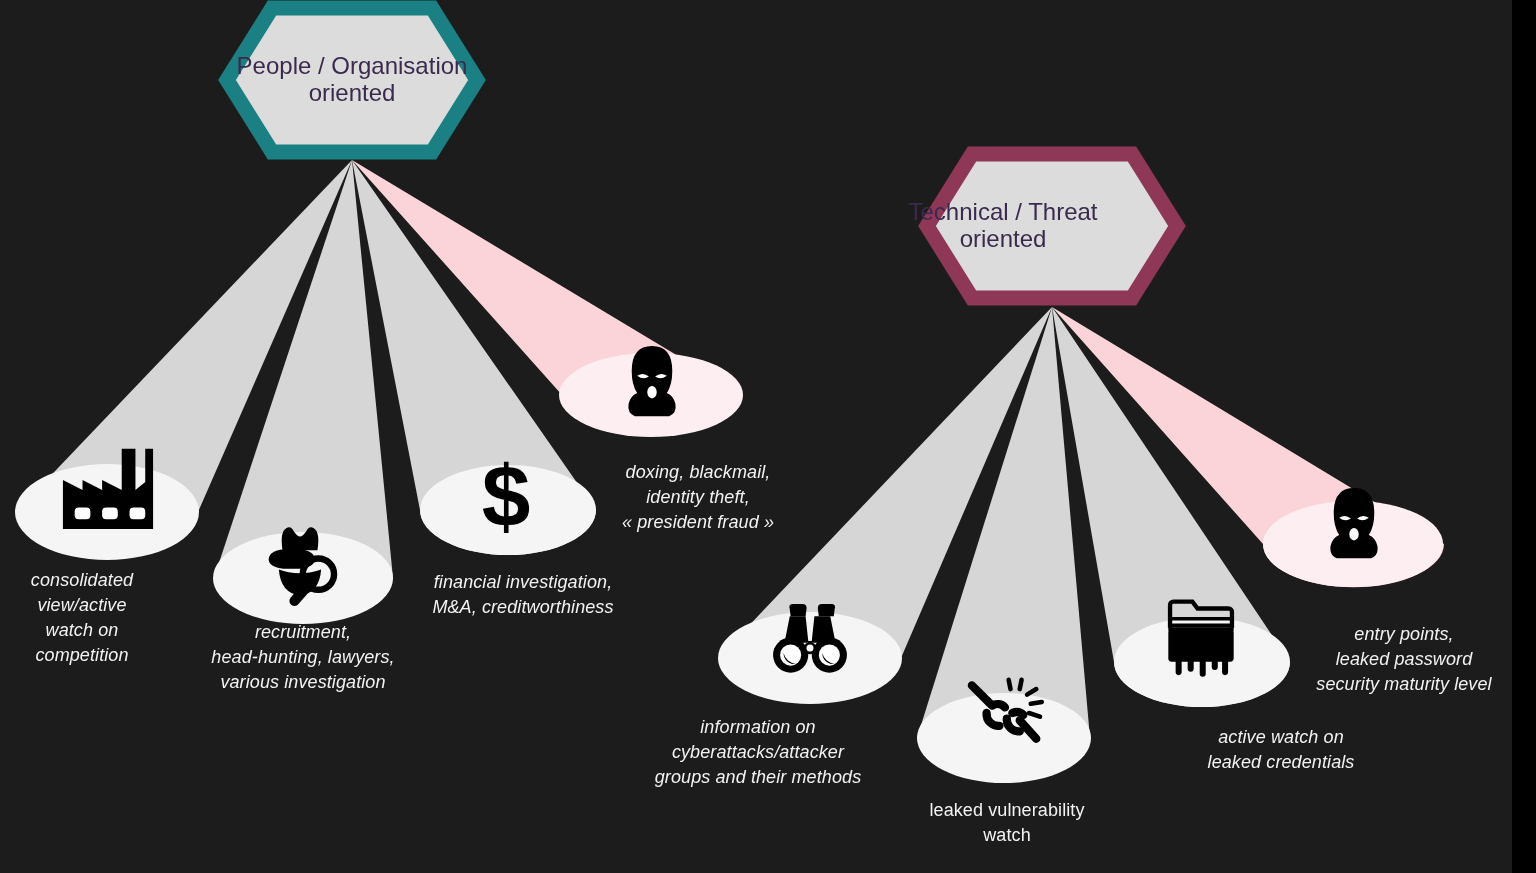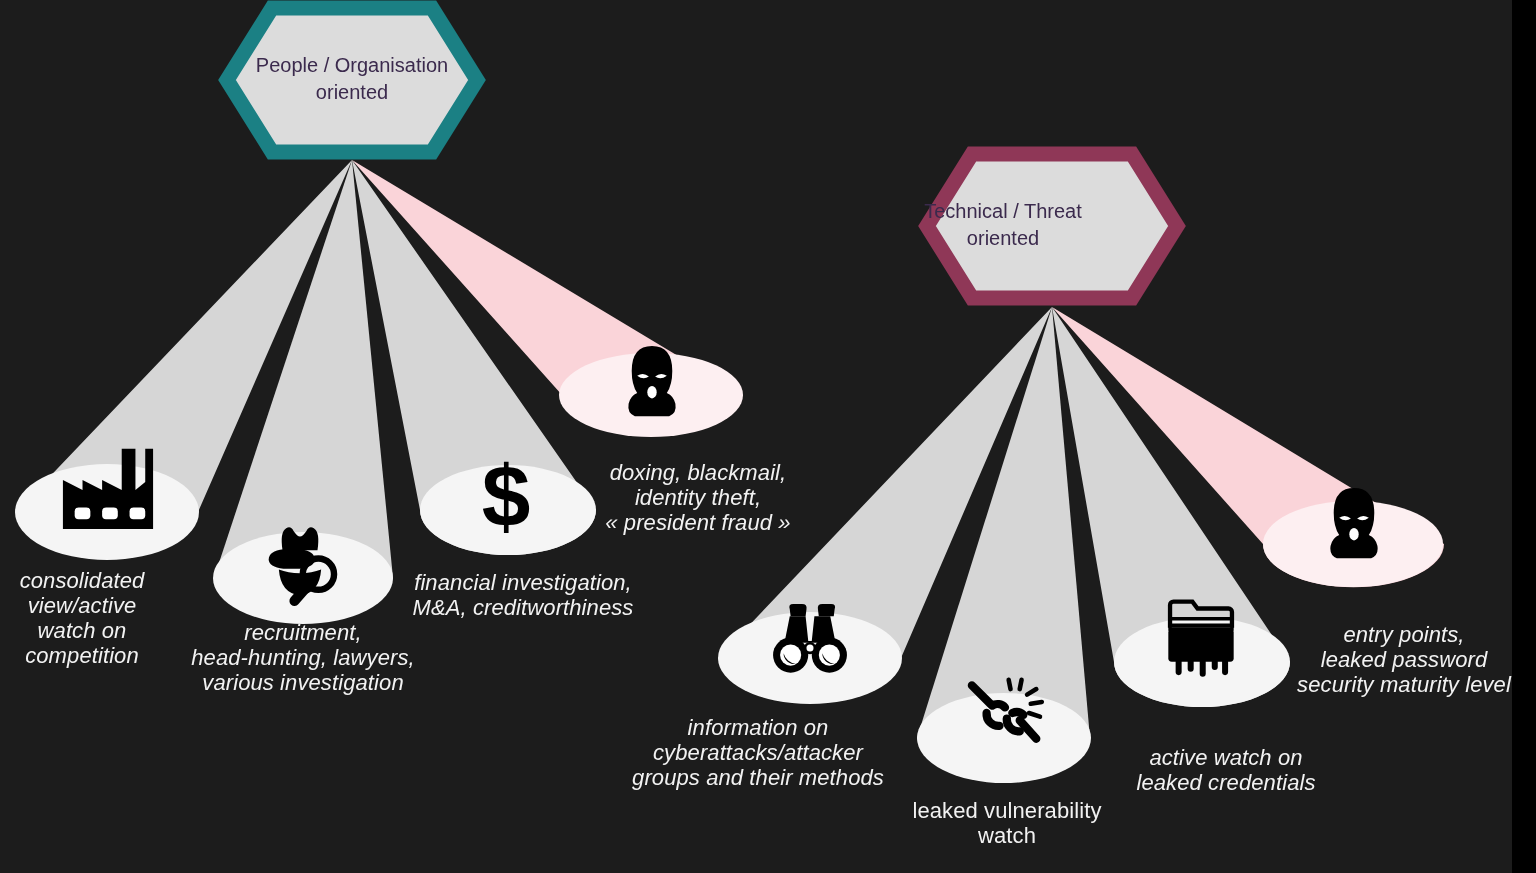--- a/index.html
+++ b/index.html
@@ -1,24 +1,24 @@
 <!DOCTYPE html>
 <html><head>
 <meta charset="utf-8">
 <style>
   html,body{margin:0;padding:0;background:#000;}
   body{width:1536px;height:873px;overflow:hidden;
        font-family:"Liberation Sans",sans-serif;}
   #stage{position:relative;width:1536px;height:873px;background:#1c1c1c;}
   #letterbox-right{position:absolute;left:1512px;top:0;width:24px;height:873px;background:#000;}
   #scene{position:absolute;left:0;top:0;width:1536px;height:873px;}
-  .cap{position:absolute;color:#f2f2f2;font-style:italic;font-size:22px;
+  .cap{position:absolute;color:#f2f2f2;font-style:italic;font-size:18px;
        line-height:25px;text-align:center;white-space:pre-line;letter-spacing:.1px;}
   .cap.upright{font-style:normal;}
-  .hexlabel{position:absolute;color:#3b2a4d;font-size:20px;line-height:27px;
+  .hexlabel{position:absolute;color:#3b2a4d;font-size:24px;line-height:27px;
             text-align:center;white-space:pre-line;font-style:normal;}
 </style>
 </head>
 <body>
 
 <div id="stage">
 
   <svg id="scene" viewBox="0 0 1536 873">
     <defs>
 
@@ -143,21 +143,21 @@
       <div class="cap" style="left: 468px; top: 460px; width: 460px; white-space: pre-line; transform: none;">doxing, blackmail,
 identity theft,
 « president fraud »</div>
       <div class="hexlabel" style="left: 227px; width: 250px; top: 52px;">People / Organisation
 oriented</div>
       <div class="cap" style="left: 528px; top: 715px; width: 460px; white-space: pre-line; transform: none;">information on
 cyberattacks/attacker
 groups and their methods</div>
       <div class="cap upright" style="left: 777px; top: 798px; width: 460px; white-space: pre-line; transform: none;">leaked vulnerability
 watch</div>
-      <div class="cap" style="left: 996px; top: 725px; width: 460px; white-space: pre-line; transform: none; margin-top: 20px;">active watch on
+      <div class="cap" style="left: 1051px; top: 725px; width: 460px; white-space: pre-line; transform: none;">active watch on
 leaked credentials</div>
       <div class="cap" style="left: 1174px; top: 622px; width: 460px; white-space: pre-line; transform: none;">entry points,
 leaked password
 security maturity level</div>
       <div class="hexlabel" style="left: 878px; width: 250px; top: 198px;">Technical / Threat
 oriented</div>
     </div>
 
   <div id="letterbox-right"></div>
 </div>

